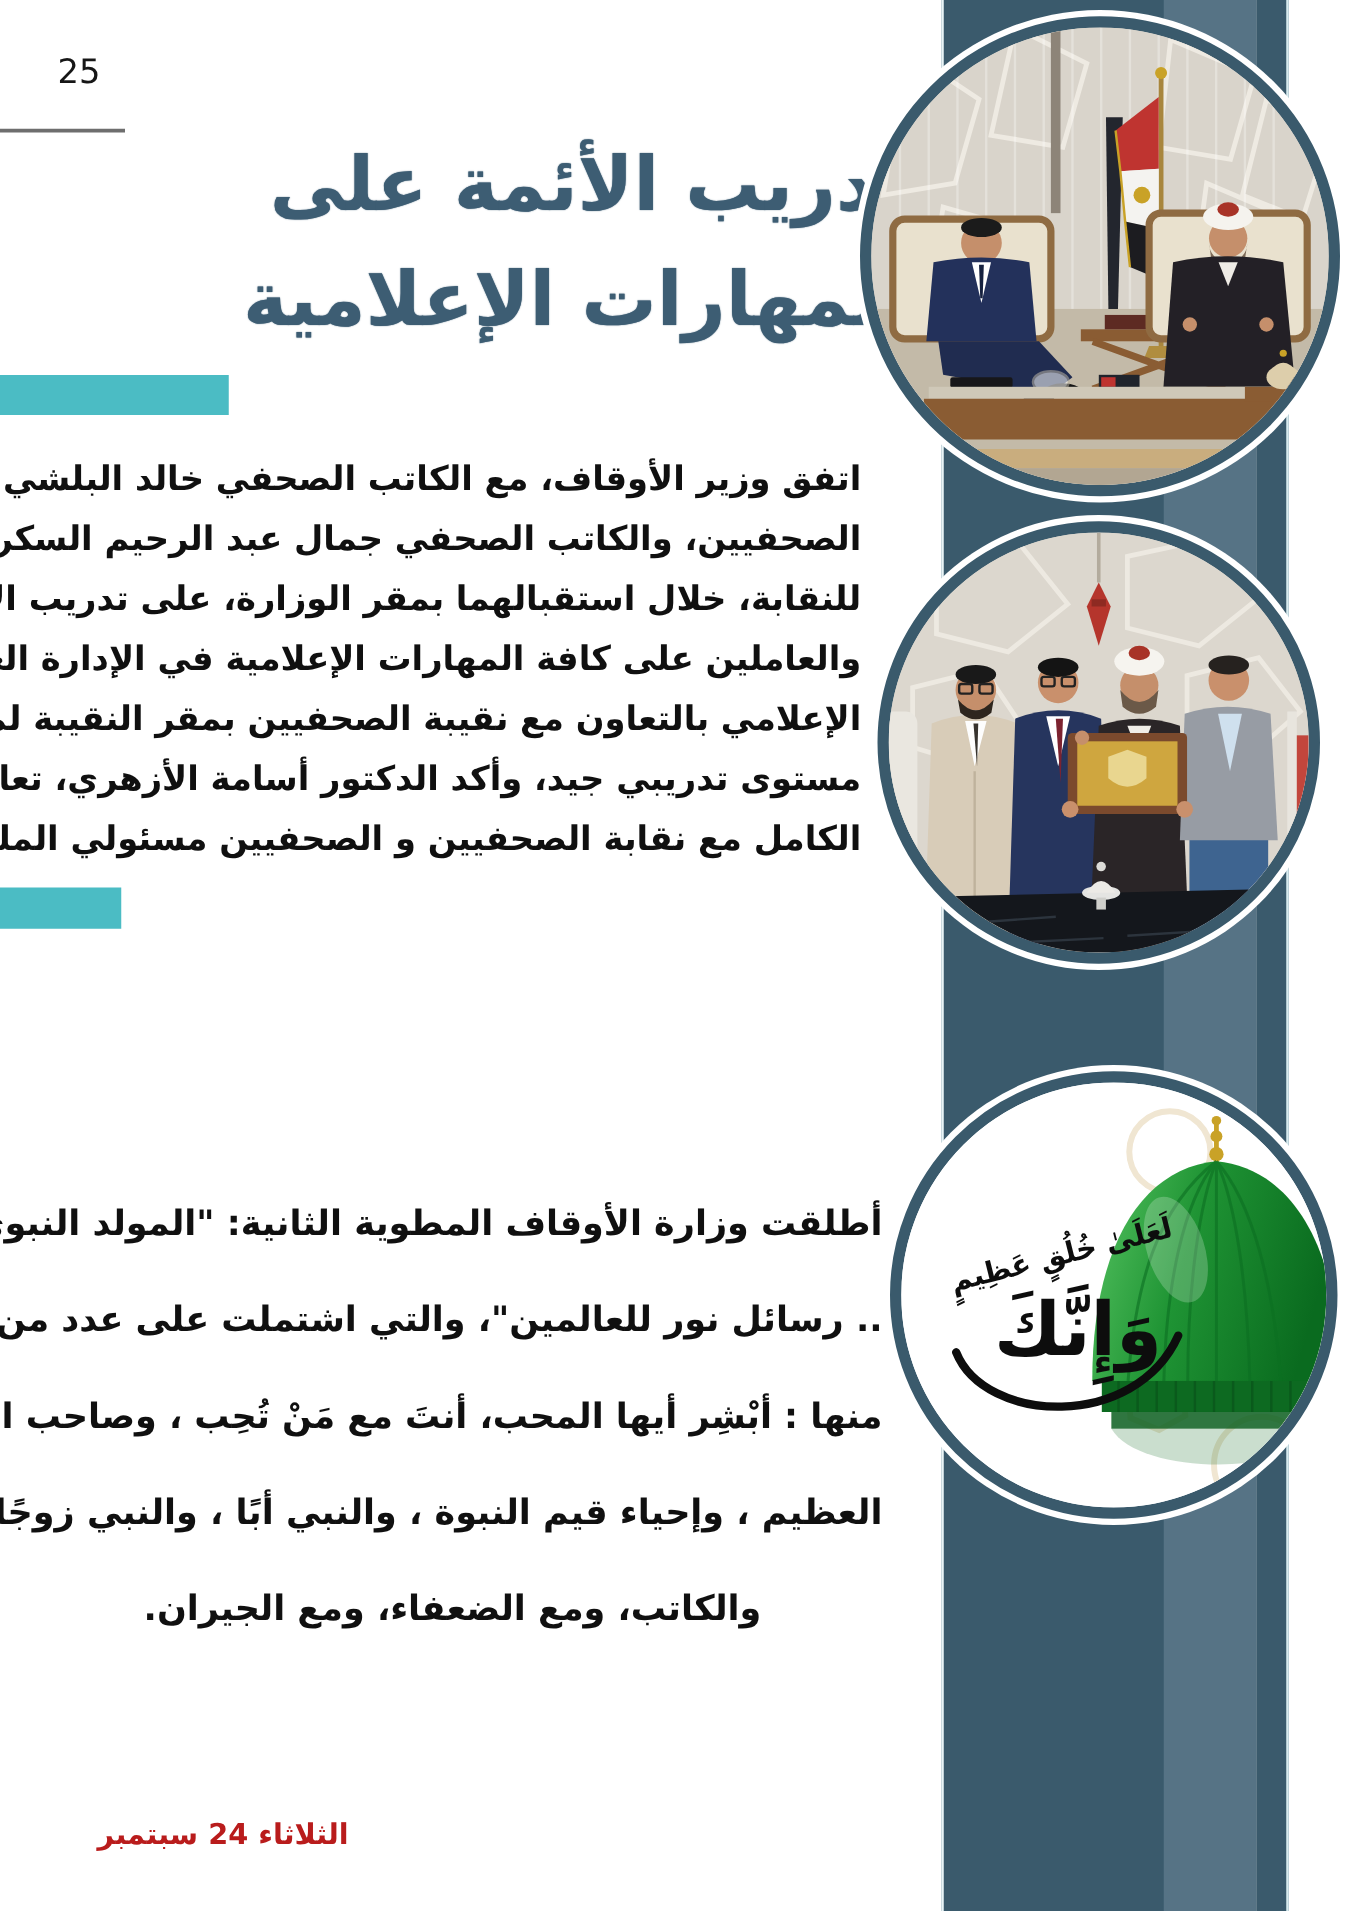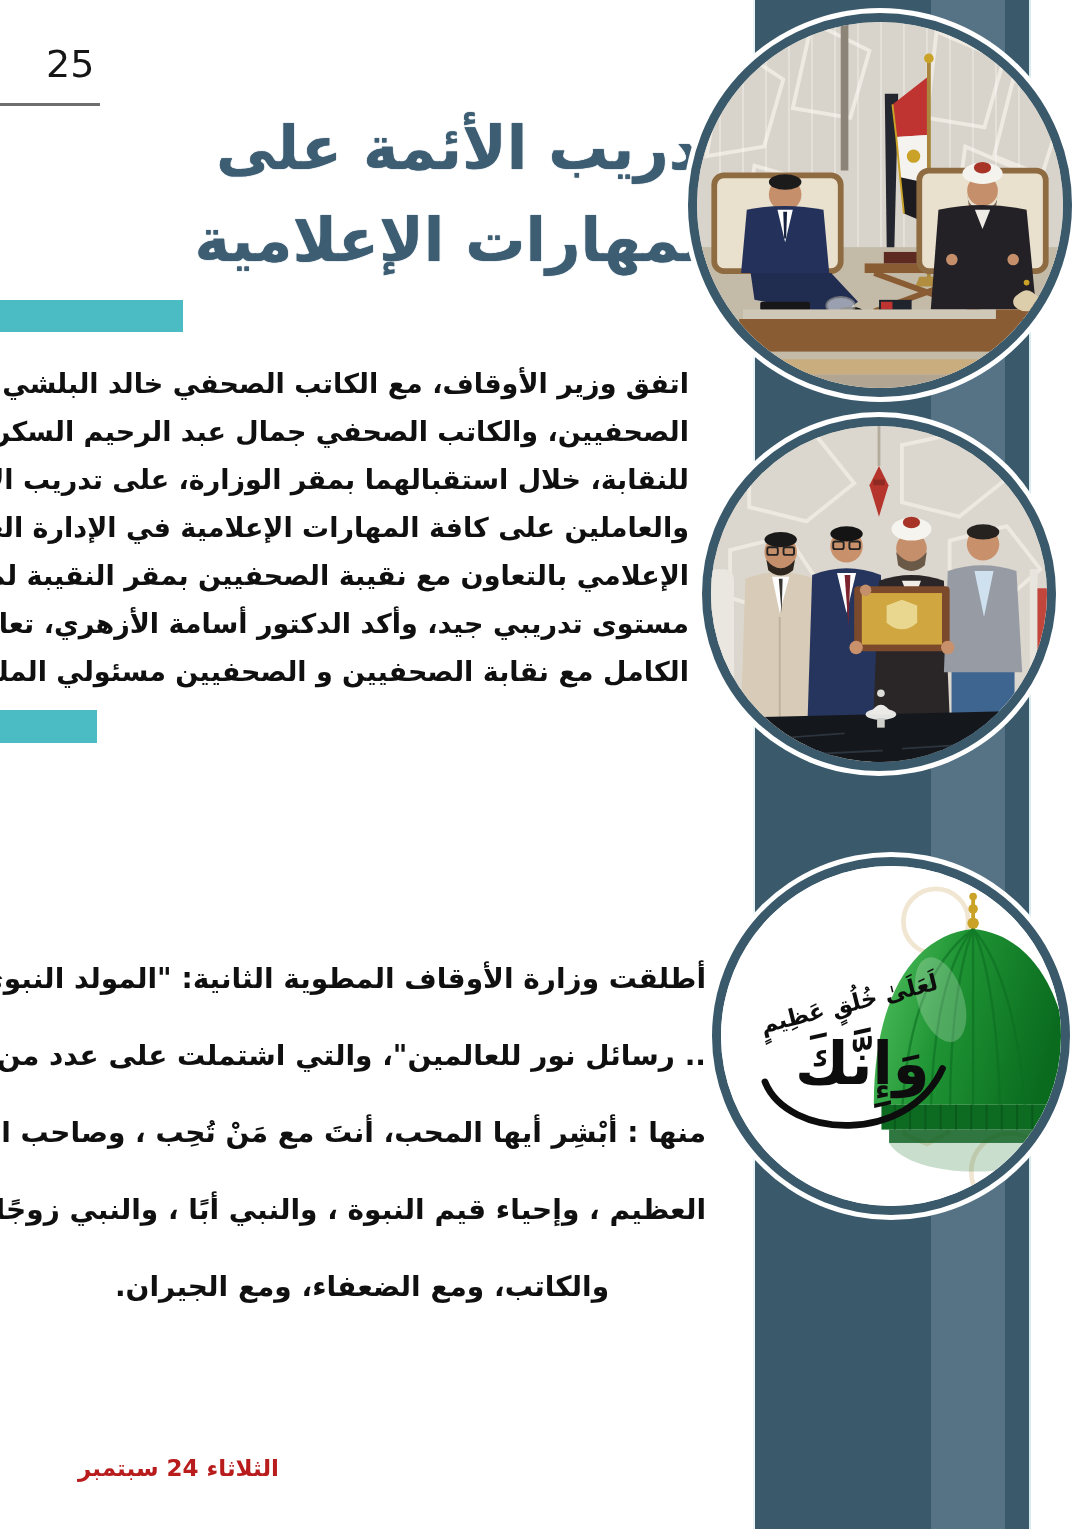--- a/index.html
+++ b/index.html
@@ -2,21 +2,21 @@
 <html lang="ar"><head>
 <meta charset="utf-8">
 <style>
   html,body{margin:0;padding:0;background:#ffffff;}
   .page{position:relative;width:1080px;height:1529px;background:#ffffff;overflow:hidden;
         font-family:"DejaVu Sans",sans-serif;}
   .band{position:absolute;top:0;height:100%;}
   .band-dark-main{left:753px;width:178px;background:#3a5a6c;border-left:2px solid #e9f5f7;}
   .band-light{left:931px;width:74px;background:#567385;}
   .band-dark-thin{left:1005px;width:24px;background:#3a5a6c;border-right:2px solid #d8ecef;}
-  .page-number{position:absolute;left:46px;top:42px;font-size:38px;color:#161616;}
+  .page-number{position:absolute;left:46px;top:42px;font-size:27px;color:#161616;}
   .page-rule{position:absolute;left:0;top:103px;width:100px;height:3px;background:#6e6e6e;}
   .headline{position:absolute;text-align:right;color:#3d5d73;font-weight:bold;direction:rtl;
             text-shadow:0 0 1px #3d5d73;}
   .headline-1{left:10px;top:102px;width:716px;font-size:60px;line-height:92px;}
   .headline-2{left:20px;top:760px;width:700px;font-size:55px;line-height:88px;}
   .accent-bar{position:absolute;background:#4bbcc4;}
   .bar-1{left:0;top:300px;width:183px;height:32px;}
   .bar-2{left:0;top:710px;width:97px;height:33px;}
   .body{position:absolute;direction:rtl;font-weight:bold;color:#101010;}
   .body-1{left:25px;top:360px;width:664px;font-size:27px;}

